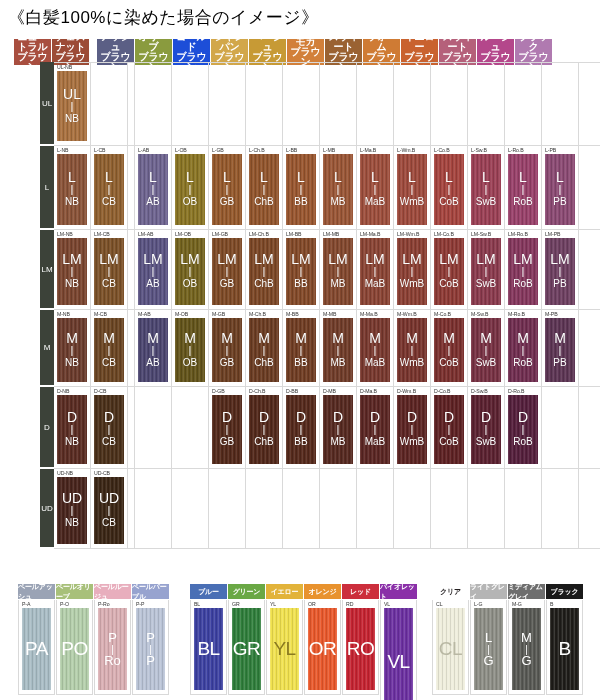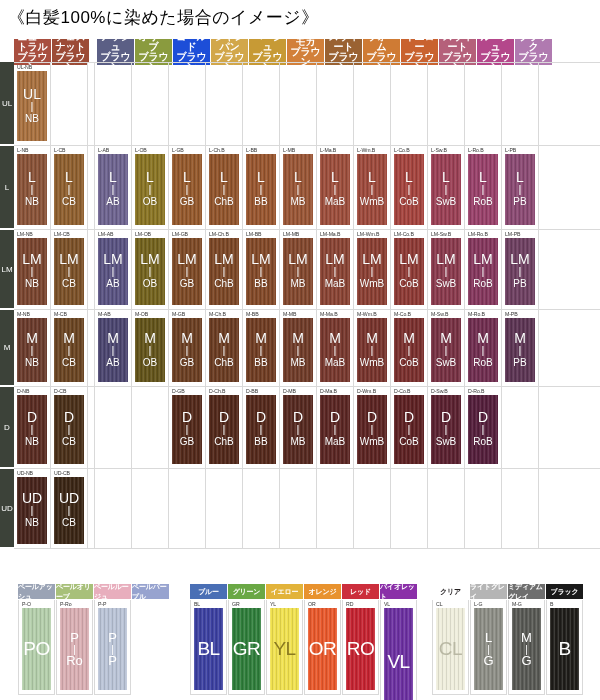--- a/index.html
+++ b/index.html
@@ -25,21 +25,21 @@
   .hdr-spacer{width:14px;flex:0 0 14px;}
   .col-hdr{
     flex:0 0 auto;height:26px;margin-right:1px;
     display:flex;align-items:center;justify-content:center;
     text-align:center;line-height:1.02;
     font-size:10px;font-weight:700;color:#ffffff;
     letter-spacing:-.2px;padding:0 1px;box-sizing:border-box;
   }
   .gap-col{flex:0 0 auto;}
 
-  .body-wrap{display:flex;}
+  .body-wrap{display:flex;padding-left:40px;}
   .rowlabel-col{
     width:14px;flex:0 0 14px;
     display:flex;flex-direction:column;
   }
   .rowlabel{
     background:#3c4239;color:#ffffff;
     display:flex;align-items:center;justify-content:center;
     font-size:8px;font-weight:400;margin-bottom:2px;
     box-sizing:border-box;
   }
@@ -713,20 +713,26 @@
   <div class="bottom" id="bottom-section">
       <div class="bgroup" style="left: 18px;">
         <div style="display: flex;">
           <div class="bhdr" style="width: 37px; margin-right: 1px; background: rgb(154, 163, 181); color: rgb(255, 255, 255);">ペールアッシュ</div>
           <div class="bhdr" style="width: 37px; margin-right: 1px; background: rgb(168, 192, 122); color: rgb(255, 255, 255);">ペールオリーブ</div>
           <div class="bhdr" style="width: 37px; margin-right: 1px; background: rgb(232, 174, 189); color: rgb(255, 255, 255);">ペールルージュ</div>
           <div class="bhdr" style="width: 37px; margin-right: 0px; background: rgb(151, 163, 207); color: rgb(255, 255, 255);">ペールパープル</div>
         </div>
         <div style="display: flex;">
           <div class="bcell" style="width: 37px; height: 95px; margin-right: 1px;">
+            <div class="code">P-A</div>
+            <div class="bswatch" style="background: rgb(168, 188, 196); color: rgb(255, 255, 255);">
+              <div class="b-single">PA</div>
+            </div>
+          </div>
+          <div class="bcell" style="width: 37px; height: 95px; margin-right: 1px;">
             <div class="code">P-O</div>
             <div class="bswatch" style="background: rgb(179, 206, 170); color: rgb(255, 255, 255);">
               <div class="b-single">PO</div>
             </div>
           </div>
           <div class="bcell" style="width: 37px; height: 95px; margin-right: 1px;">
             <div class="code">P-Ro</div>
             <div class="bswatch" style="background: rgb(217, 174, 178); color: rgb(255, 255, 255);">
               <div class="b-t">P</div>
               <div class="b-d">|</div>

